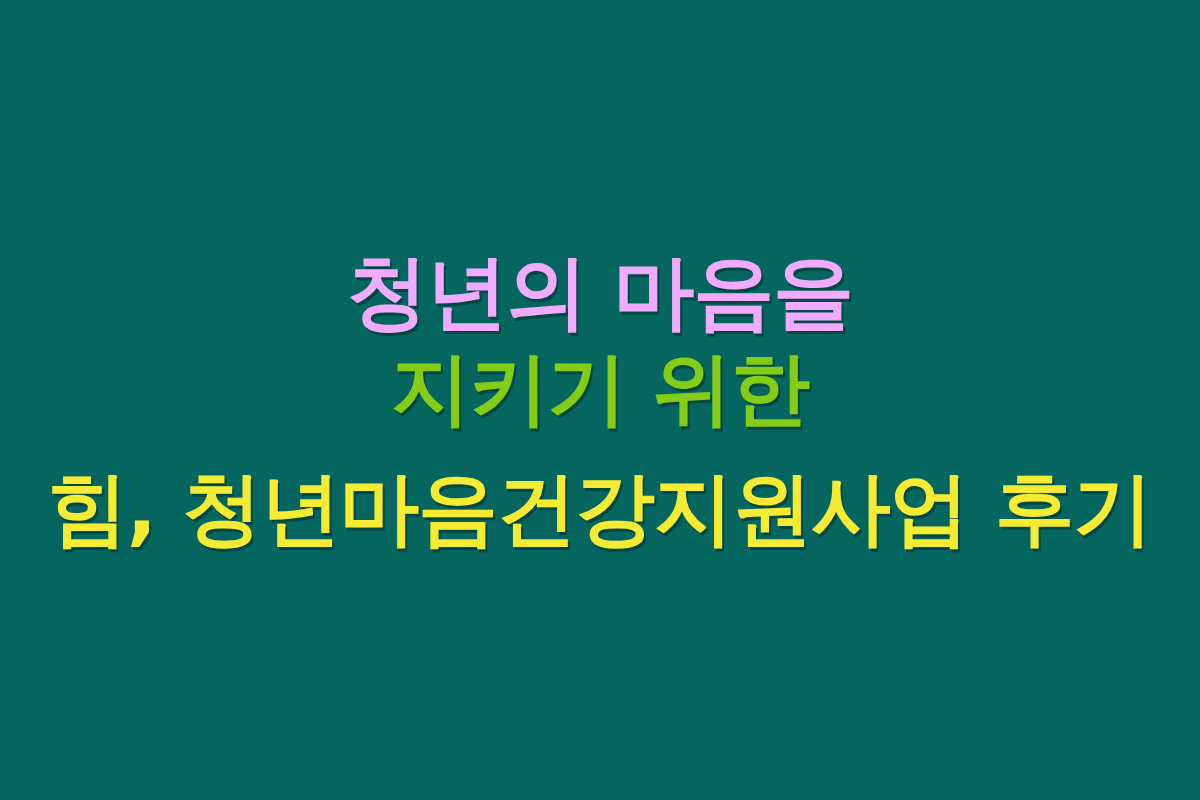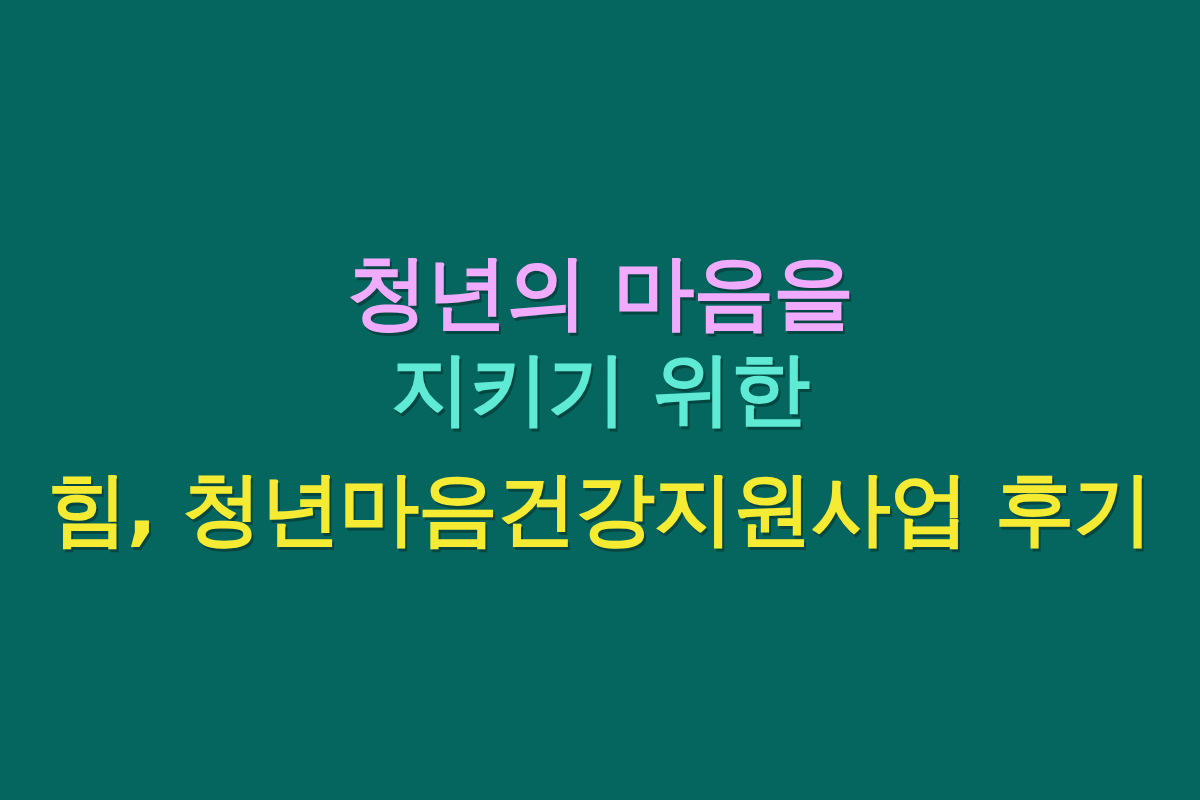--- a/index.html
+++ b/index.html
@@ -69,19 +69,19 @@
 </style>
 </head>
 <body>
 
 <div class="poster" style="background-color: rgb(5, 101, 95);">
 
   <div class="headline-block">
 
     <span class="headline-line size-a" style="color: #f0abfc; text-shadow: rgba(2, 46, 42, 0.55) 2px 3px 0px; font-size: 81.0472px;">청년의 마음을</span>
 
-    <span class="headline-line size-a" style="color: #5eead4; text-shadow: rgba(2, 46, 42, 0.55) 2px 3px 0px; font-size: 79.4952px;">지키기 위한</span>
+    <span class="headline-line size-a" style="color: #84cc16; text-shadow: rgba(2, 46, 42, 0.55) 2px 3px 0px; font-size: 79.4952px;">지키기 위한</span>
 
     <span class="headline-line size-b" style="color: rgb(244, 235, 50); text-shadow: rgba(2, 46, 42, 0.55) 2px 3px 0px; font-size: 79.7903px;">힘, 청년마음건강지원사업 후기</span>
 
   </div>
 
 </div>
 
 </body></html>

